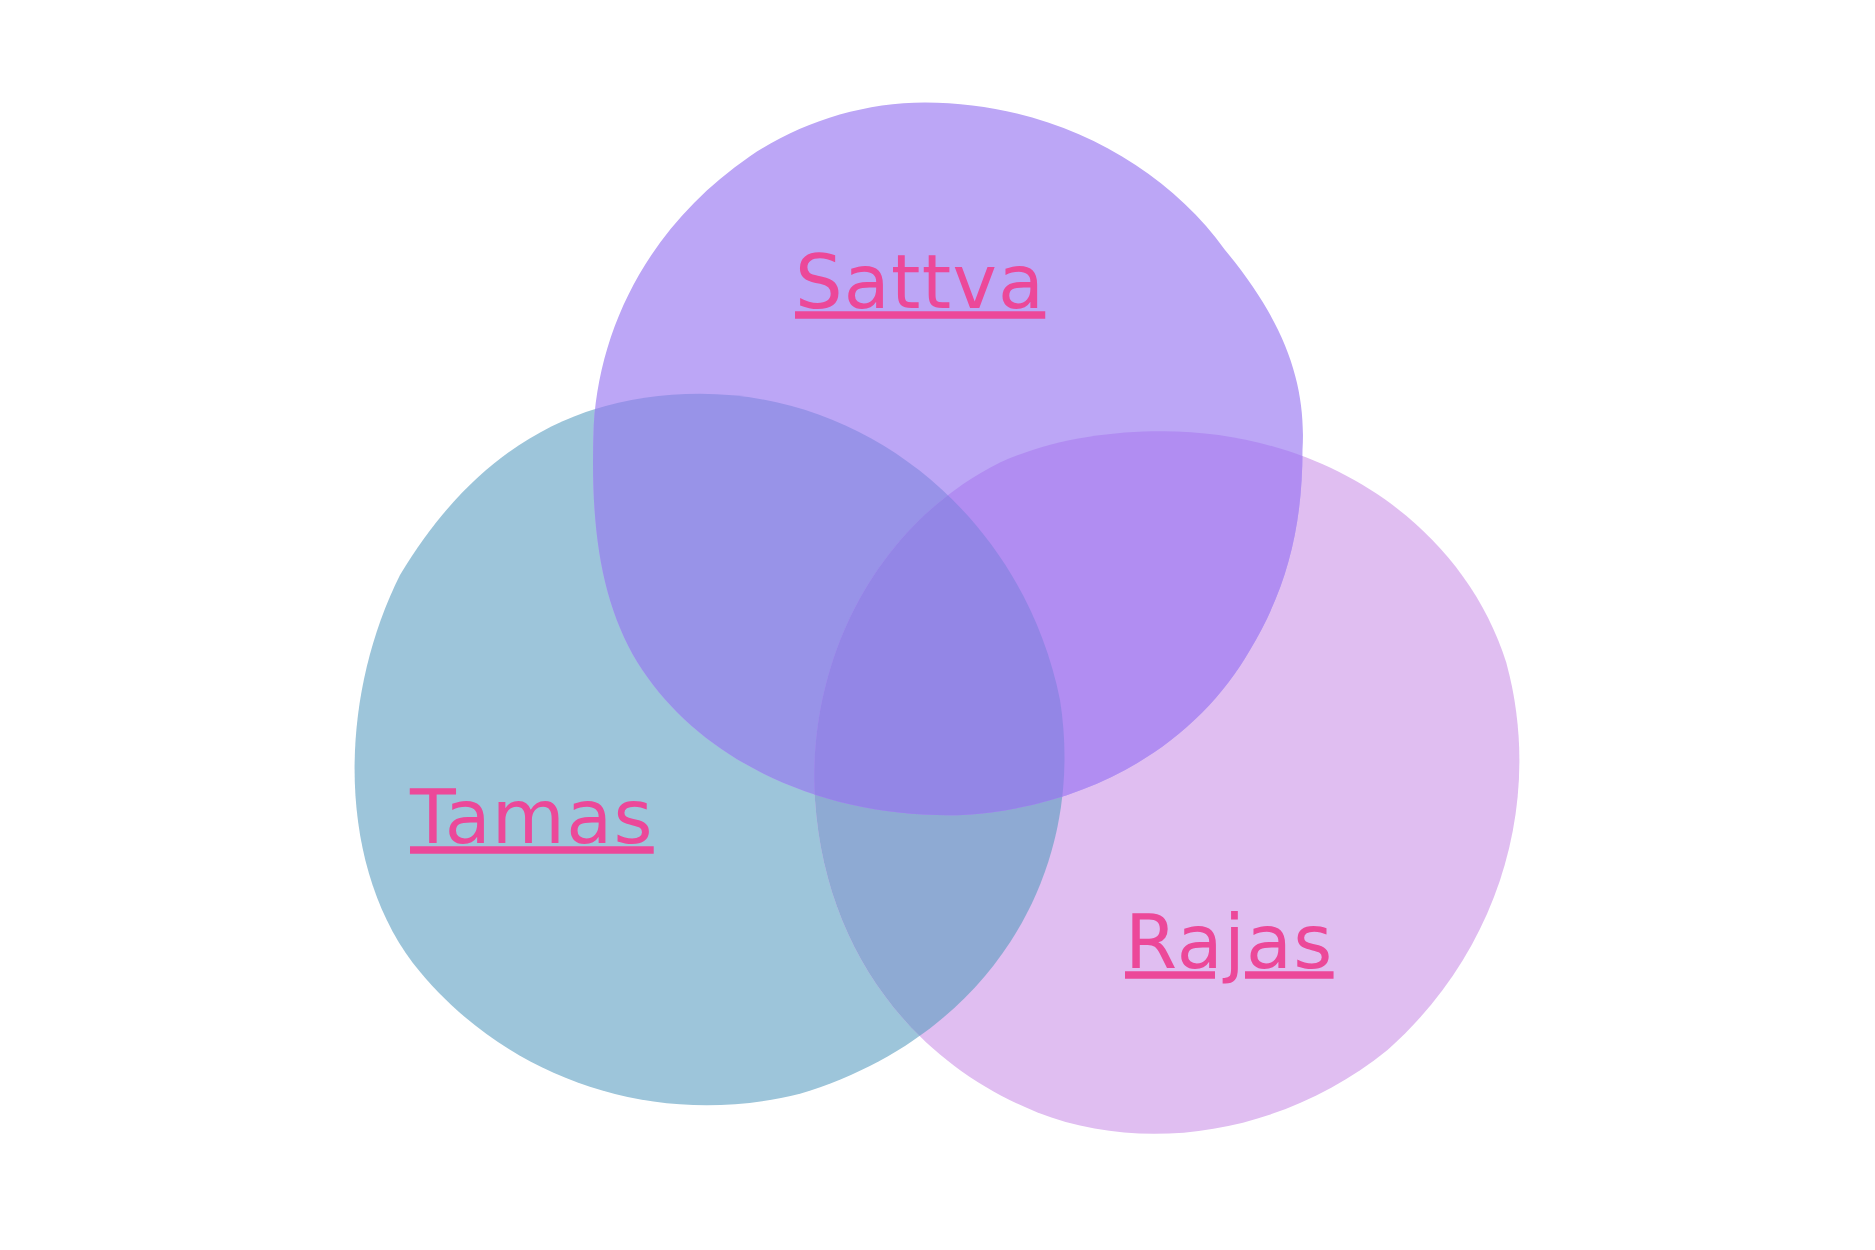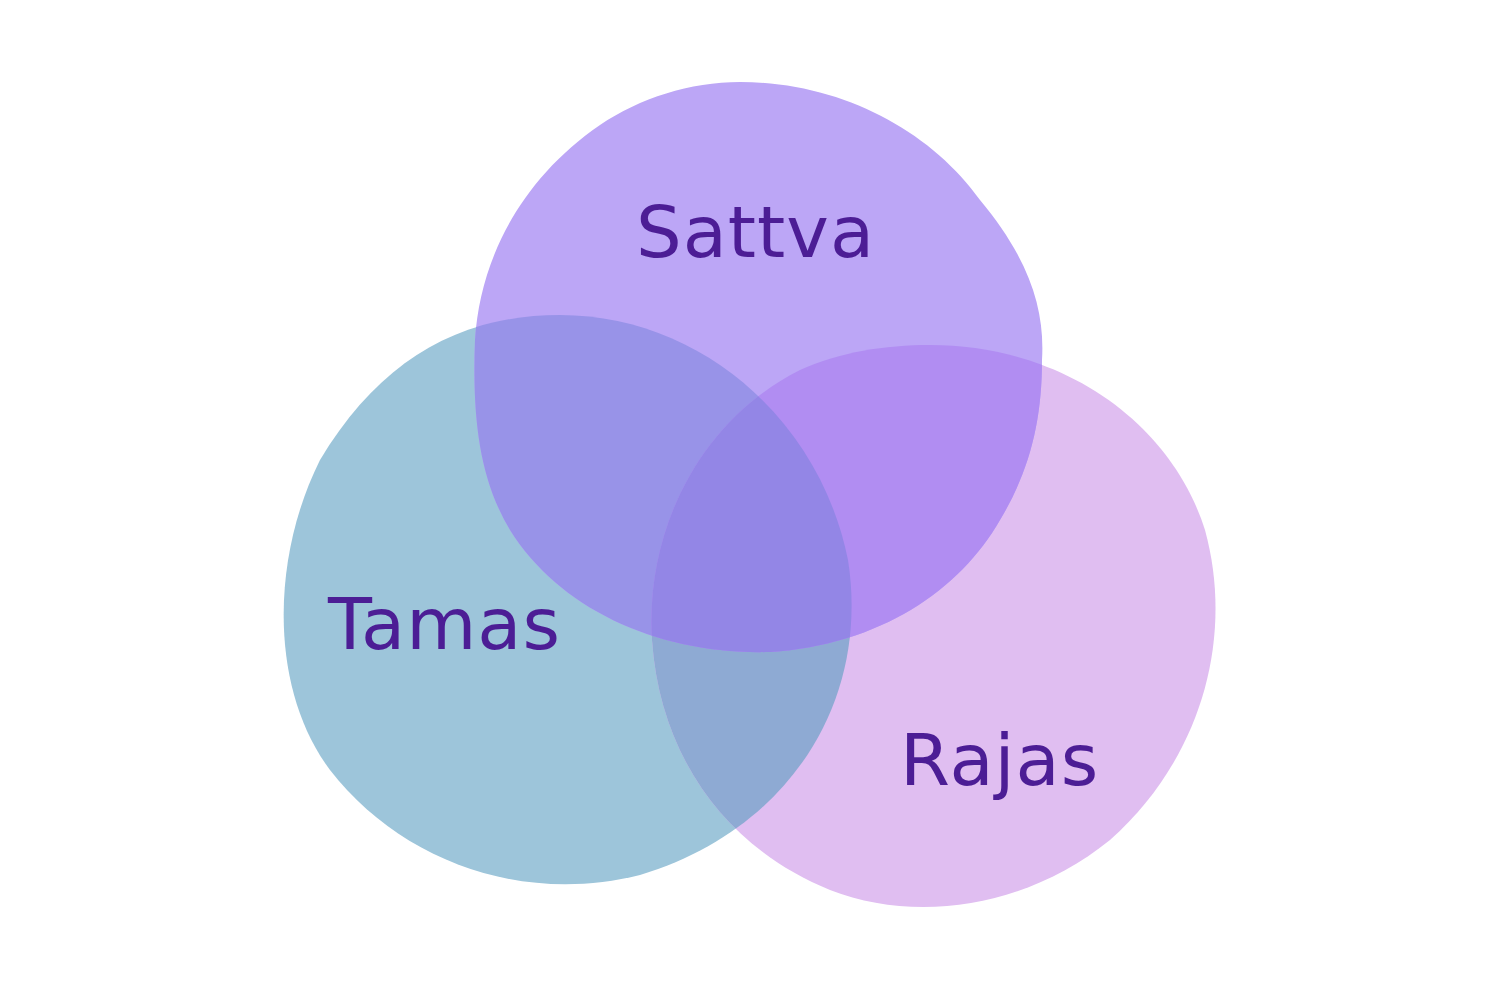--- a/index.html
+++ b/index.html
@@ -1,18 +1,18 @@
 <!DOCTYPE html>
 <html><head>
 <meta charset="utf-8">
 <style>
   html, body { margin:0; padding:0; background:#ffffff; }
   body { width:1500px; height:1000px; position:relative; overflow:hidden; font-family:"DejaVu Sans", sans-serif; }
   svg { position:absolute; left:0; top:0; }
-  .label { position:absolute; color:#4c1d95; font-family:"DejaVu Sans", sans-serif; font-size:72px; letter-spacing:1px; line-height:1; }
+  .label { position:absolute; color:#ec4899; font-family:"DejaVu Sans", sans-serif; font-size:60px; letter-spacing:1px; line-height:1;text-decoration:underline; }
 </style>
 </head>
 <body>
 
 <svg width="1500" height="1000" viewBox="0 0 1500 1000">
 
   <path fill="#9dc5da" d="M560,315 C700,315 820,420 848,560 C870,700 790,830 640,875 C520,905 400,860 330,770 C270,690 270,560 320,460 C380,360 460,315 560,315 Z"></path>
 
   <path fill="#e0bef1" d="M930,345 C1060,345 1170,420 1205,530 C1235,640 1200,760 1110,840 C1030,905 920,925 830,890 C730,850 660,760 652,640 C645,530 700,420 800,370 C840,352 885,345 930,345 Z"></path>
 
@@ -35,14 +35,14 @@
   <g clip-path="url(#clipSattva)">
     <path fill="#9893e8" d="M560,315 C700,315 820,420 848,560 C870,700 790,830 640,875 C520,905 400,860 330,770 C270,690 270,560 320,460 C380,360 460,315 560,315 Z"></path>
     <path fill="#b18df2" d="M930,345 C1060,345 1170,420 1205,530 C1235,640 1200,760 1110,840 C1030,905 920,925 830,890 C730,850 660,760 652,640 C645,530 700,420 800,370 C840,352 885,345 930,345 Z"></path>
     <g clip-path="url(#clipTamas)">
       <path fill="#9386e6" d="M930,345 C1060,345 1170,420 1205,530 C1235,640 1200,760 1110,840 C1030,905 920,925 830,890 C730,850 660,760 652,640 C645,530 700,420 800,370 C840,352 885,345 930,345 Z"></path>
     </g>
   </g>
 </svg>
 
 <div class="label" style="left:636px; top:196px;">Sattva</div>
-<div class="label" style="left:328px; top:588px;">Tamas</div>
+<div class="label" style="left:328px; top:624px;">Tamas</div>
 <div class="label" style="left:900px; top:724px;text-align:center;">Rajas</div>
 
 </body></html>

